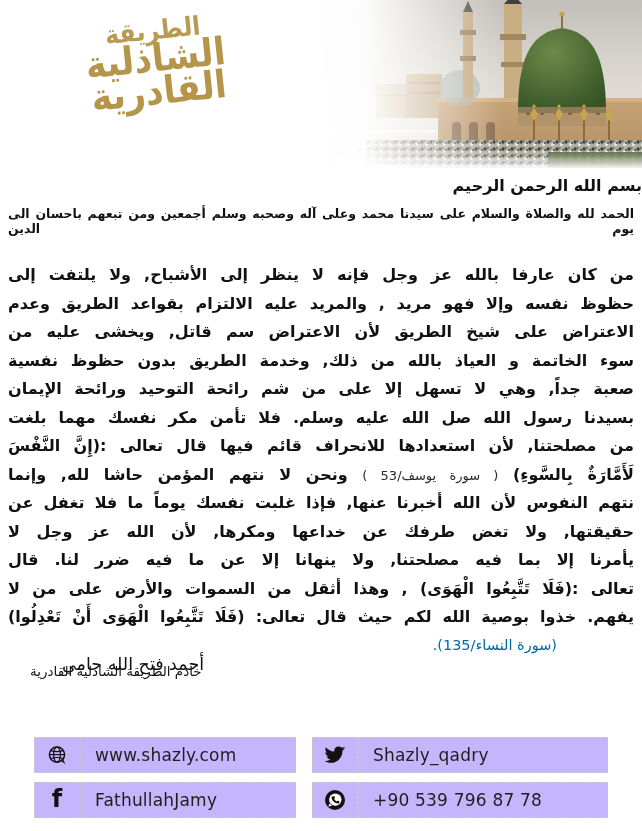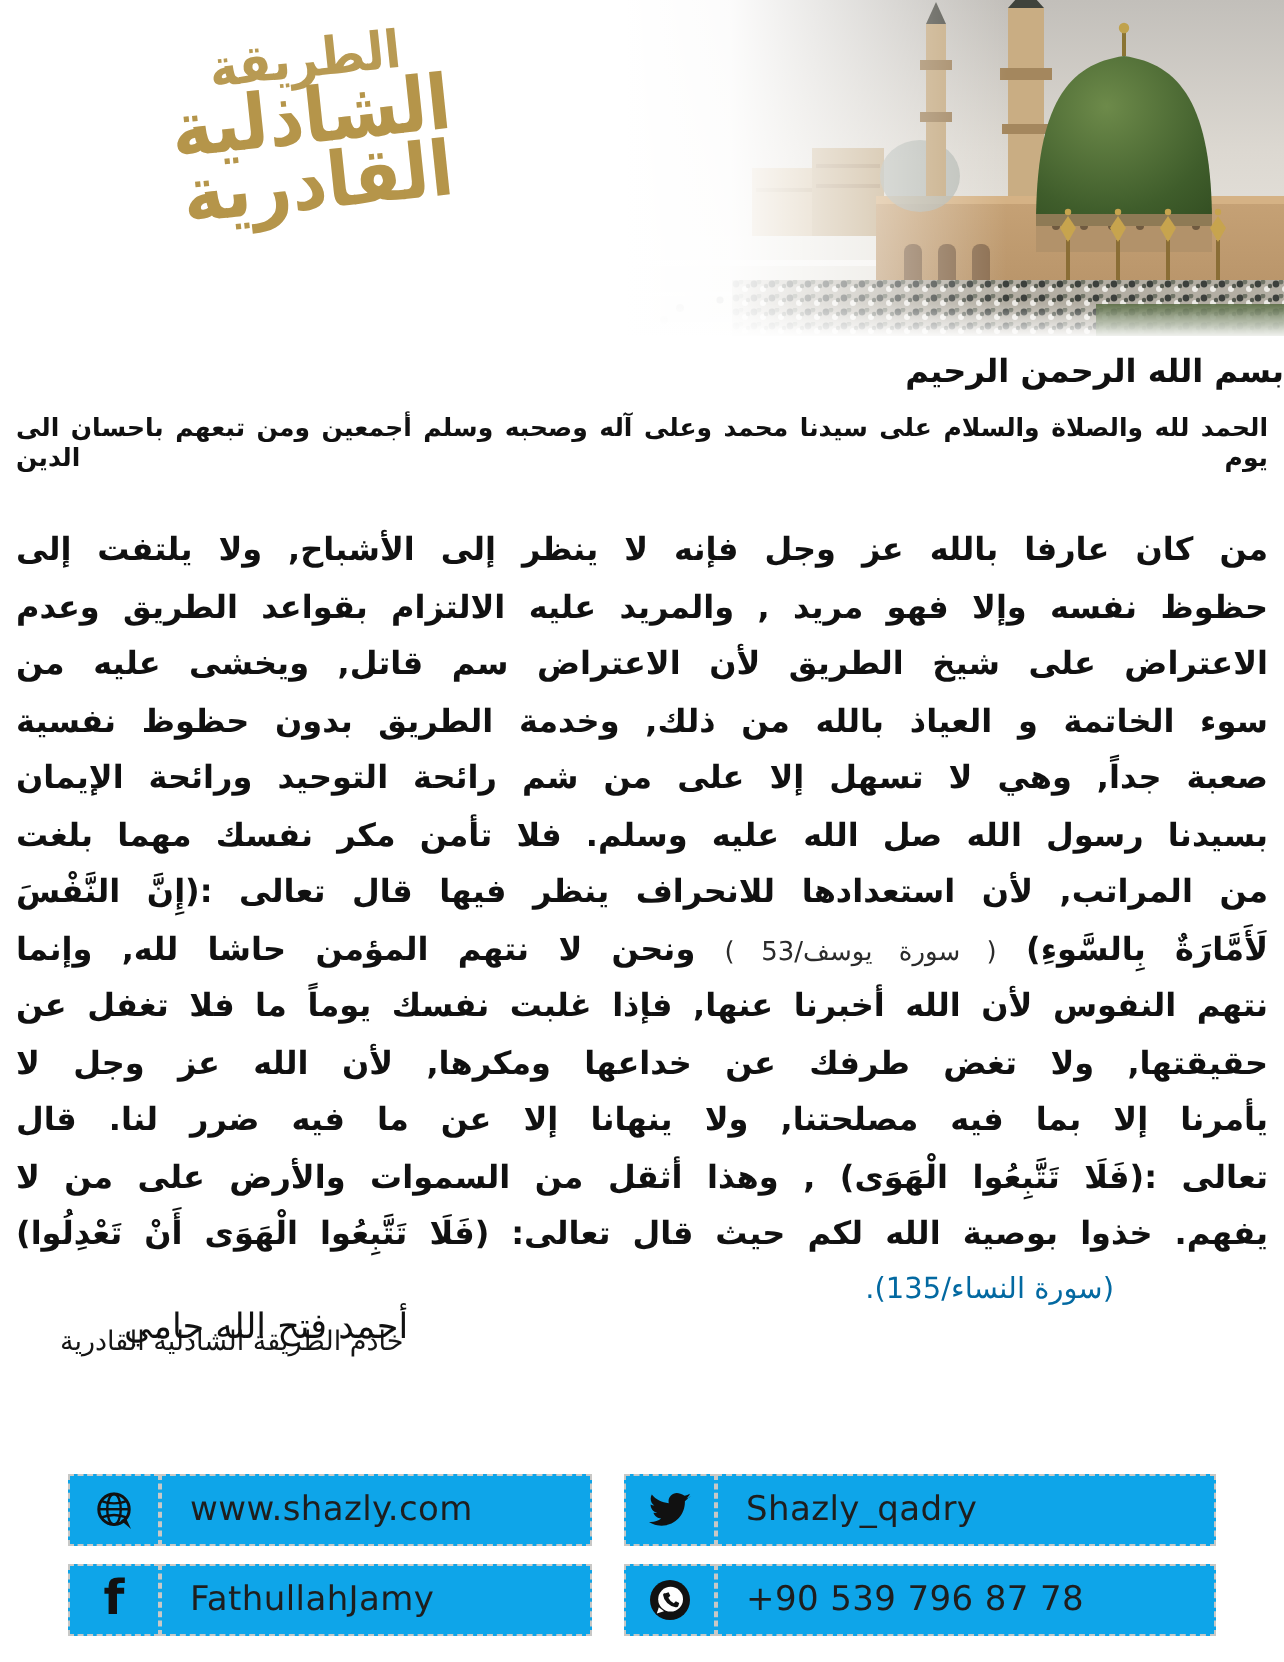--- a/index.html
+++ b/index.html
@@ -62,21 +62,21 @@
     position:absolute;top:654px;left:62px;direction:rtl;
     font-size:17.5px;font-weight:normal;white-space:nowrap;
   }
 
   
   .footer{
     position:absolute;left:34px;top:737px;
     display:grid;grid-template-columns:46px 216px 16px 46px 250px;
     grid-template-rows:36px 36px;row-gap:9px;
   }
-  .cell{border:1px dashed #c8c8c6;box-sizing:border-box;background:#0ea5e9;}
+  .cell{border:1px dashed #c8c8c6;box-sizing:border-box;background:#c4b5fd;}
   .icell{display:flex;align-items:center;justify-content:center;}
   .tcell{display:flex;align-items:center;padding-left:14px;
     font-size:17px;color:#1e1e1e;letter-spacing:.2px;}
   .spacer{border:none;}
   .fb-f{font-weight:800;font-size:24px;line-height:1;transform:translateY(-1px);}
 </style>
 </head>
 <body>
 
 <div class="page">
@@ -194,21 +194,21 @@
   <div class="bismillah">بسم الله الرحمن الرحيم</div>
   <div class="hamdala">الحمد لله والصلاة والسلام على سيدنا محمد وعلى آله وصحبه وسلم أجمعين ومن تبعهم باحسان الى يوم الدين</div>
 
   <div class="body-text">
     <div class="line">من كان عارفا بالله عز وجل فإنه لا ينظر إلى الأشباح, ولا يلتفت إلى</div>
     <div class="line">حظوظ نفسه وإلا فهو مريد , والمريد عليه الالتزام بقواعد الطريق وعدم</div>
     <div class="line">الاعتراض على شيخ الطريق لأن الاعتراض سم قاتل, ويخشى عليه من</div>
     <div class="line">سوء الخاتمة و العياذ بالله من ذلك, وخدمة الطريق بدون حظوظ نفسية</div>
     <div class="line">صعبة جداً, وهي لا تسهل إلا على من شم رائحة التوحيد ورائحة الإيمان</div>
     <div class="line">بسيدنا رسول الله صل الله عليه وسلم. فلا تأمن مكر نفسك مهما بلغت</div>
-    <div class="line">من المراتب, لأن استعدادها للانحراف ينظر فيها قال تعالى :(إِنَّ النَّفْسَ</div>
+    <div class="line">من مصلحتنا, لأن استعدادها للانحراف قائم فيها قال تعالى :(إِنَّ النَّفْسَ</div>
     <div class="line"><span>لَأَمَّارَةٌ بِالسَّوءِ)</span> <span class="ref">( سورة يوسف/53 )</span> <span>ونحن لا نتهم المؤمن حاشا لله, وإنما</span></div>
     <div class="line">نتهم النفوس لأن الله أخبرنا عنها, فإذا غلبت نفسك يوماً ما فلا تغفل عن</div>
     <div class="line">حقيقتها, ولا تغض طرفك عن خداعها ومكرها, لأن الله عز وجل لا</div>
     <div class="line">يأمرنا إلا بما فيه مصلحتنا, ولا ينهانا إلا عن ما فيه ضرر لنا. قال</div>
     <div class="line">تعالى :(فَلَا تَتَّبِعُوا الْهَوَى) , وهذا أثقل من السموات والأرض على من لا</div>
     <div class="line">يفهم. خذوا بوصية الله لكم حيث قال تعالى: (فَلَا تَتَّبِعُوا الْهَوَى أَنْ تَعْدِلُوا)</div>
   </div>
   <div class="source-ref">(سورة النساء/135).</div>
 
   <div class="sig-title">خادم الطريقة الشاذلية القادرية</div>

